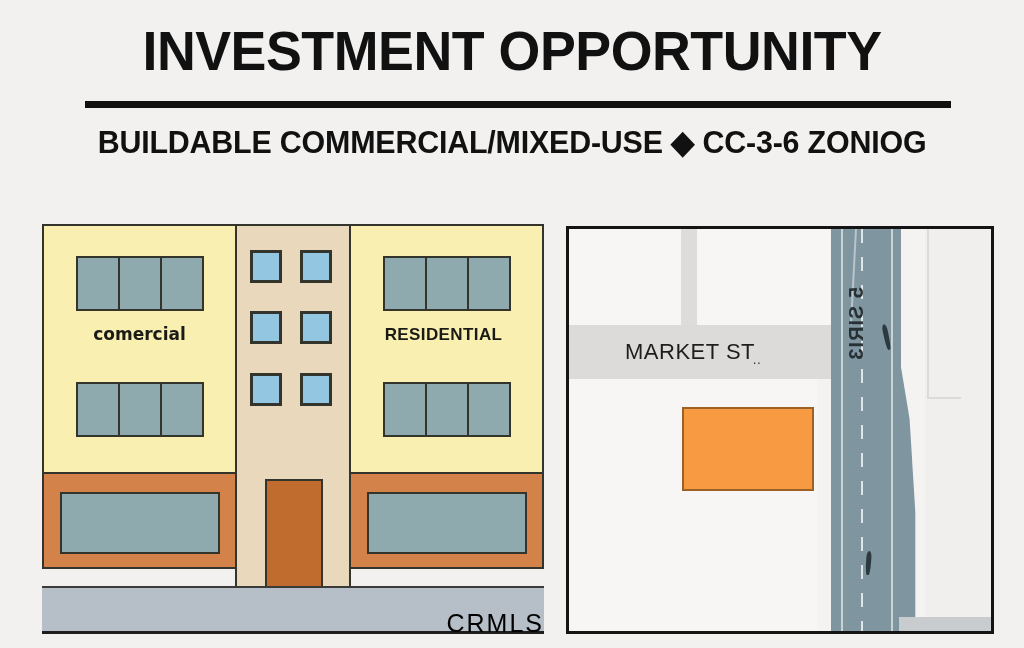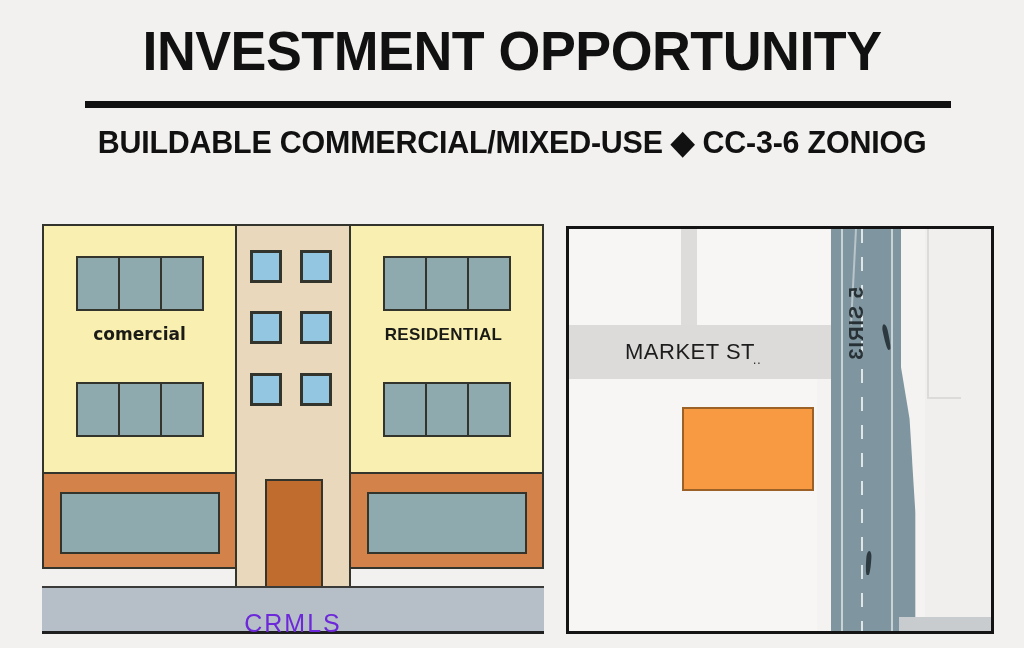--- a/index.html
+++ b/index.html
@@ -167,24 +167,24 @@
     background: #b6bec8;
     border-top: 2px solid #3a3a38;
     border-bottom: 3px solid #1f1f1f;
     box-sizing: border-box;
   }
   #watermark {
     position: absolute;
     left: 0px;
     top: 385px;
     width: 502px;
-    text-align: center;
+    text-align: right;
     font-size: 25px;
     letter-spacing: 2px;
-    color: #6d28d9;
+    color: #000000;
     font-weight: 400;
   }
 
   
   #map-panel {
     position: absolute;
     left: 566px;
     top: 226px;
     width: 428px;
     height: 408px;

